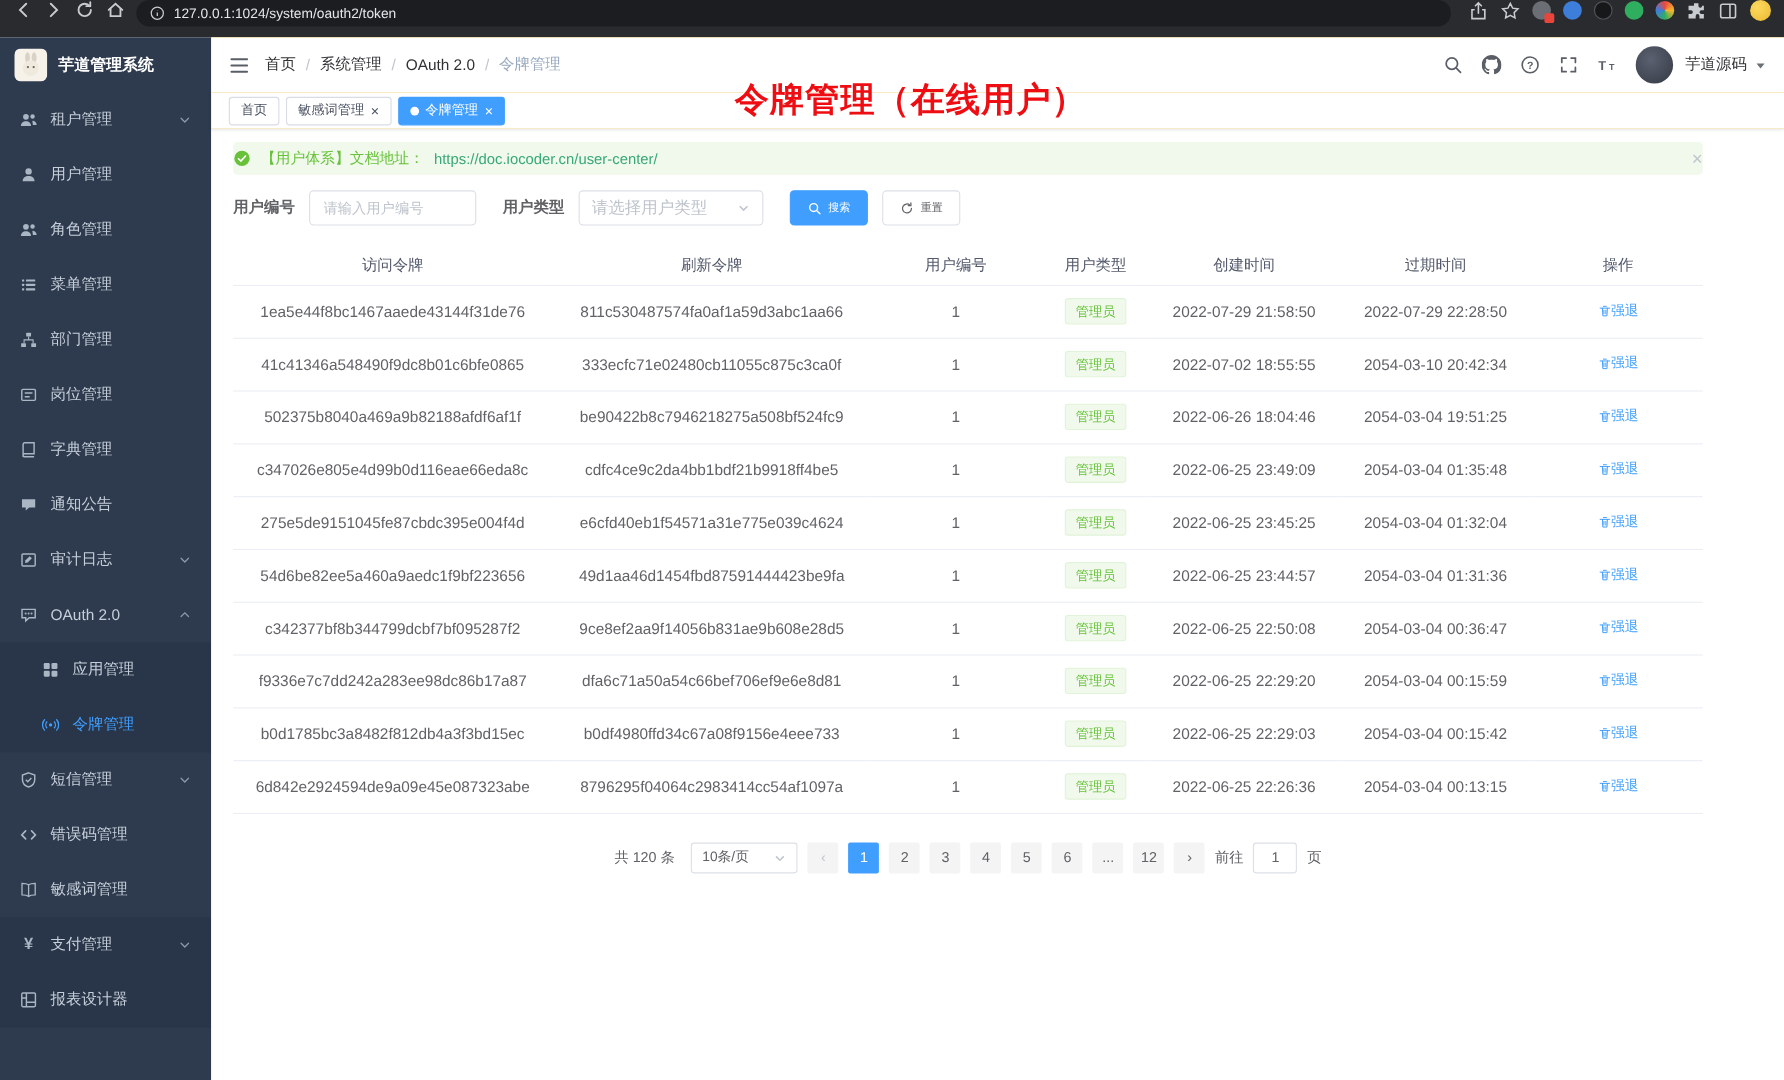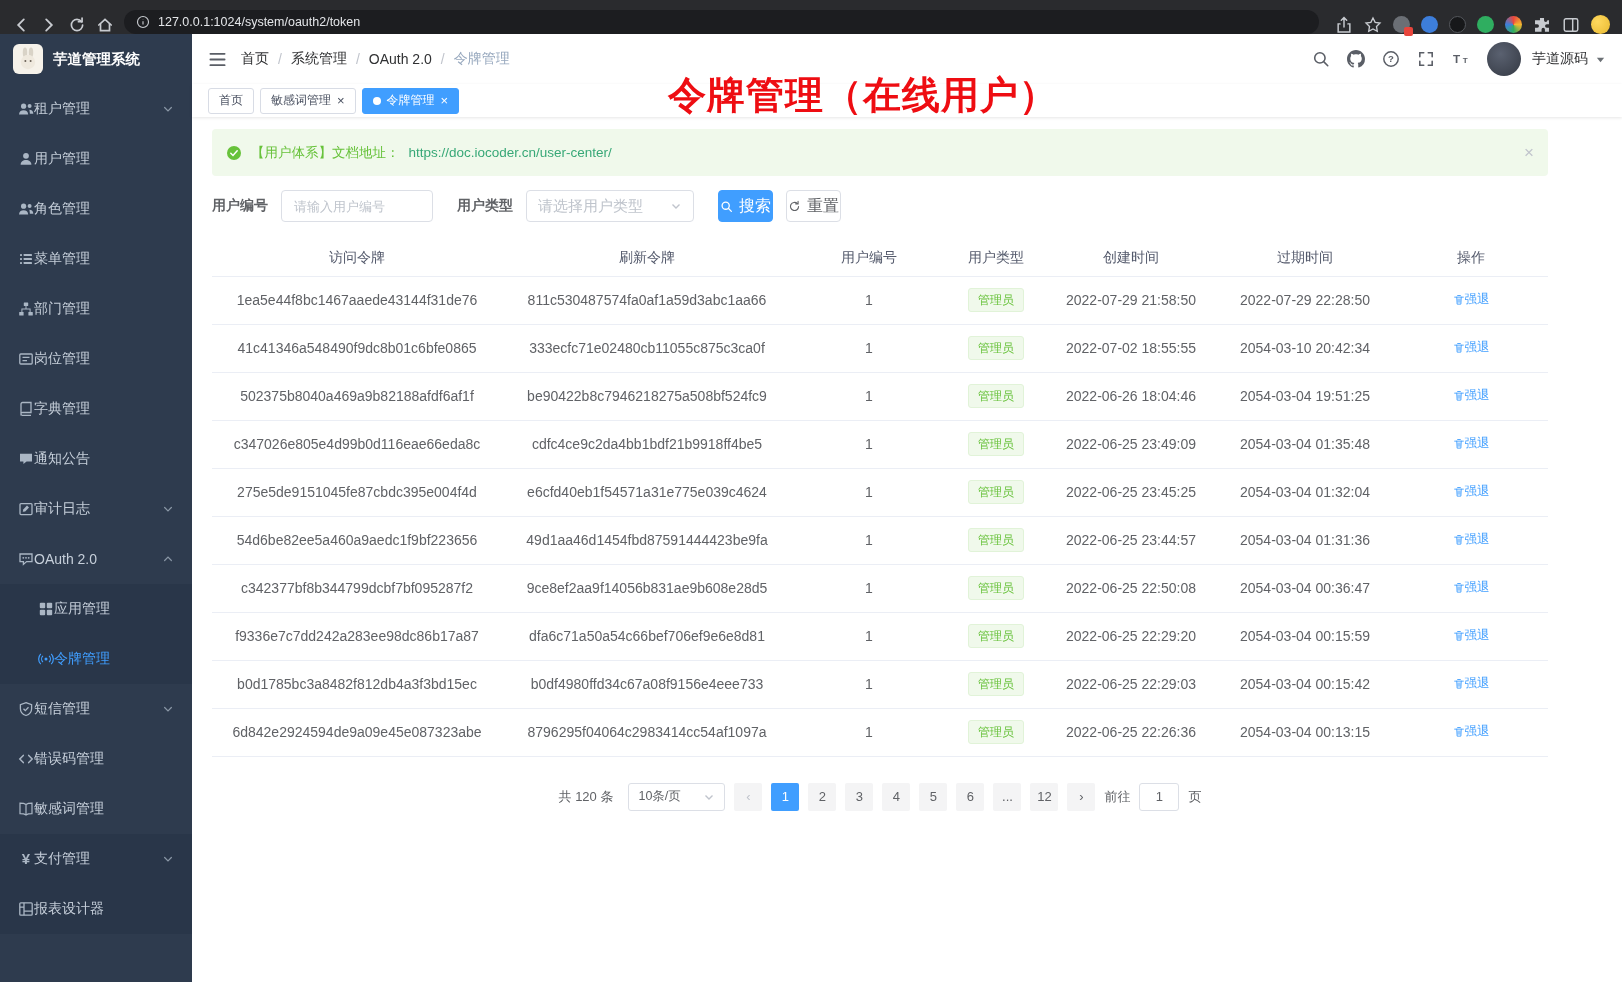--- a/index.html
+++ b/index.html
@@ -2,21 +2,21 @@
 <html><head>
 <meta charset="utf-8">
 <style>
   *{box-sizing:border-box;margin:0;padding:0}
   html,body{width:1622px;height:982px;overflow:hidden;background:#fff;
     font-family:"Liberation Sans","DejaVu Sans",sans-serif;}
   svg{display:block}
   button{font-family:inherit}
 
   
-  .browser-bar{height:34px;background:#2a2b2e;display:flex;align-items:flex-end;gap:10px;padding:0 12px;color:#c8cbd0}
+  .browser-bar{height:34px;background:#2a2b2e;display:flex;align-items:flex-start;gap:10px;padding:0 12px;color:#c8cbd0}
   .b-ic{width:18px;height:18px;color:#c8cbd0;flex:none;cursor:pointer}
   .b-ic svg{width:100%;height:100%}
   .url-pill{flex:1;height:24px;background:#1c1d20;border-radius:13px;display:flex;align-items:center;gap:8px;padding:0 12px;color:#e4e6e9;font-size:12.5px;min-width:0;cursor:text}
   .url-pill .b-ic{width:14px;height:14px}
   .url-text{white-space:nowrap;overflow:hidden}
   .b-right{display:flex;align-items:center;gap:11px;margin-left:6px}
   .ext-dot{width:17px;height:17px;border-radius:50%;position:relative;flex:none;cursor:pointer}
   .ext-gray{background:#6b6f75}
   .ext-blue{background:#3d7edb}
   .ext-dark{background:#17181a;border:1.5px solid #54575c}
@@ -27,21 +27,21 @@
 
   
   .app{display:flex;height:948px}
 
   
   .sidebar{width:192px;flex:none;background:#2e3b4e;display:flex;flex-direction:column;overflow:hidden}
   .logo{height:50px;display:flex;align-items:center;gap:10px;padding:0 13px;flex:none}
   .logo-img{width:30px;height:30px;flex:none}
   .logo-title{color:#fff;font-size:14.5px;font-weight:700;white-space:nowrap}
   .menu{flex:1}
-  .menu-item{height:50px;display:flex;align-items:center;padding:0 18px;font-size:14px;color:#c6cfda;cursor:pointer;white-space:nowrap}
+  .menu-item{height:50px;display:flex;align-items:center;gap:12px;padding:0 18px;font-size:14px;color:#c6cfda;cursor:pointer;white-space:nowrap}
   .menu-item .mi-icon{width:16px;height:16px;color:#aab6c4;flex:none}
   .menu-item .mi-icon svg{width:100%;height:100%}
   .yen-glyph{font-size:15px;font-weight:700;line-height:16px;display:block;text-align:center}
   .menu-item.sub{padding-left:38px;background:#293649}
   .menu-item.dark{background:#293649}
   .menu-item.active,.menu-item.active .mi-icon{color:#409eff}
   .mi-arrow{margin-left:auto;width:12px;height:12px;color:#8a97a6}
   .mi-arrow svg{width:100%;height:100%}
   .mi-arrow.up{transform:rotate(180deg)}
 
@@ -68,54 +68,54 @@
   .tabsbar{height:33px;flex:none;display:flex;align-items:center;gap:6px;padding:0 16px;background:#fff;box-shadow:0 1px 3px rgba(0,0,0,.10);position:relative;z-index:2}
   .tab{height:26px;display:inline-flex;align-items:center;gap:6px;padding:0 10px;border:1px solid #d8dce5;border-radius:3px;font-size:12px;color:#495060;background:#fff;cursor:pointer;white-space:nowrap}
   .tab.active{background:#409eff;border-color:#409eff;color:#fff}
   .tab-dot{width:8px;height:8px;border-radius:50%;background:#fff;flex:none}
   .tab-close{font-size:13px;line-height:1;cursor:pointer}
 
   
   .content{flex:1;background:#fff;padding:12px 0 0 20px;overflow:hidden}
   .inner{width:1336px}
 
-  .alert{height:47px;background:#f0f9eb;border-radius:4px;display:flex;align-items:center;gap:9px;padding:0 14px;font-size:13.5px;color:#67c23a;margin-bottom:14px}
+  .alert{height:30px;background:#f0f9eb;border-radius:4px;display:flex;align-items:center;gap:9px;padding:0 0;font-size:13.5px;color:#67c23a;margin-bottom:14px}
   .alert-ic{width:16px;height:16px;flex:none}
   .alert-ic svg{width:100%;height:100%}
   .alert a{color:#38a877;text-decoration:none;cursor:pointer}
   .alert-close{margin-left:auto;color:#c0c4cc;font-size:17px;line-height:1;cursor:pointer}
 
   .filter{display:flex;align-items:center;margin-bottom:18px;font-size:14px;color:#606266}
   .fgroup{display:flex;align-items:center;gap:13px;margin-right:24px}
   .fgroup label{font-weight:700;color:#606266}
   .filter input.txt{width:152px;height:32px;border:1px solid #dcdfe6;border-radius:4px;padding:0 12px;font-size:13px;color:#606266;outline:none}
   .filter input.txt::placeholder{color:#bfc4cc}
   .select{width:168px;height:32px;border:1px solid #dcdfe6;border-radius:4px;display:flex;align-items:center;justify-content:space-between;padding:0 11px;color:#bfc4cc;font-size:15px;cursor:pointer;background:#fff}
   .sel-caret{width:12px;height:12px;color:#c0c4cc}
   .sel-caret svg{width:100%;height:100%}
-  .btn{height:32px;display:inline-flex;align-items:center;gap:6px;padding:0 1px;border-radius:4px;border:1px solid #dcdfe6;background:#fff;font-size:16px;color:#606266;cursor:pointer;margin-right:13px}
+  .btn{height:32px;display:inline-flex;align-items:center;gap:6px;padding:0 15px;border-radius:4px;border:1px solid #dcdfe6;background:#fff;font-size:10px;color:#606266;cursor:pointer;margin-right:13px}
   .btn .ic{width:13px;height:13px}
   .btn.primary{background:#409eff;border-color:#409eff;color:#fff}
 
   table{width:100%;border-collapse:collapse;font-size:14px;color:#606266;table-layout:fixed}
   thead th{height:36px;font-weight:400;color:#53596b;border-bottom:1px solid #ebeef5;text-align:center;font-size:14px}
   tbody td{height:48px;text-align:center;border-bottom:1px solid #ebeef5;overflow:hidden;white-space:nowrap}
   .tag{display:inline-block;padding:2px 9px;font-size:12px;line-height:18px;color:#67c23a;background:#f0f9eb;border:1px solid #e1f3d8;border-radius:3px}
   .kick{color:#409eff;font-size:12.5px;display:inline-flex;align-items:center;gap:0;cursor:pointer}
   .kick .ic{width:12px;height:12px}
 
   .pagination{display:flex;align-items:center;justify-content:center;gap:9px;margin-top:26px;font-size:13px;color:#606266}
   .ptotal{margin-right:6px}
   .psize{width:97px;height:28px;border:1px solid #dcdfe6;border-radius:3px;display:flex;align-items:center;justify-content:space-between;padding:0 9px;color:#606266;font-size:12.5px;cursor:pointer;background:#fff}
   .page-btn{min-width:28px;height:28px;border:none;background:#f4f4f5;border-radius:2px;color:#606266;font-size:13px;cursor:pointer;padding:0 6px}
   .page-btn.active{background:#409eff;color:#fff}
   .page-btn.disabled{color:#c0c4cc;cursor:default}
   .goto-input{width:40px;height:28px;border:1px solid #dcdfe6;border-radius:3px;text-align:center;font-size:13px;color:#606266;outline:none}
 
-  .annotation{position:fixed;left:668px;top:70px;font-size:38px;font-weight:700;color:#ee0d12;letter-spacing:1px;z-index:50;pointer-events:none;white-space:nowrap}
+  .annotation{position:fixed;left:668px;top:70px;font-size:31px;font-weight:700;color:#ee0d12;letter-spacing:1px;z-index:50;pointer-events:none;white-space:nowrap}
 </style>
 </head>
 <body>
 
 <div class="browser-bar">
   <span class="b-ic">
       <svg viewBox="0 0 16 16" fill="none" stroke="currentColor" stroke-width="1.6" stroke-linecap="round">
         <path d="M10.5 3L5.5 8l5 5"></path>
       </svg>
     </span>

